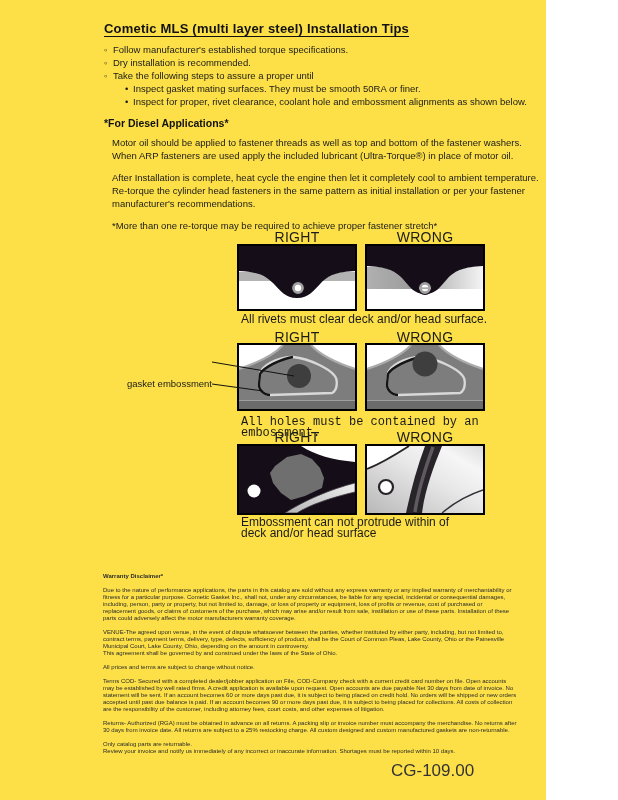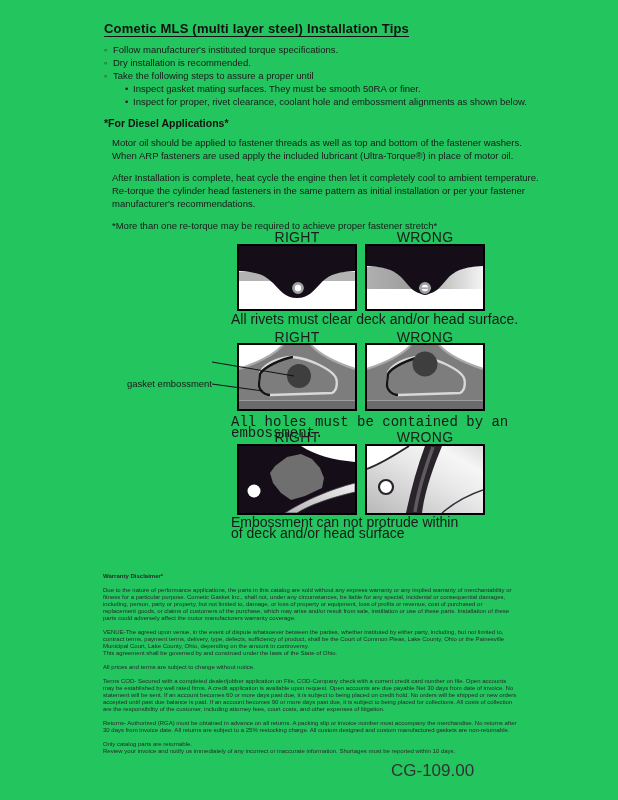--- a/index.html
+++ b/index.html
@@ -1,17 +1,17 @@
 <!DOCTYPE html>
 <html><head>
 <meta charset="utf-8">
 <style>
   html,body{margin:0;padding:0;background:#ffffff;}
   .page{
-    position:relative;width:618px;height:800px;background:#22c55e;
+    position:relative;width:546px;height:800px;background:#fde047;
     font-family:"Liberation Sans", sans-serif;color:#1a1a1a;overflow:hidden;
   }
   
   .top-text{position:absolute;left:104px;top:21px;width:438px;}
   .title{
     font-size:13px;font-weight:bold;color:#111;
     text-decoration:underline;text-underline-offset:3px;letter-spacing:.2px;
     margin:0 0 7px 0;
   }
   .bullet-row{display:flex;font-size:9.5px;line-height:13px;}
@@ -25,21 +25,21 @@
     position:absolute;width:120px;text-align:center;
     font-size:14px;letter-spacing:.3px;color:#1c1c1c;
   }
   .dbox{
     position:absolute;width:116px;height:63px;border:2px solid #000;background:#fff;
   }
   .dbox svg{display:block;width:100%;height:100%;}
   .dbox.r2{height:64px;}
   .dbox.r3{height:67px;}
   .fig-caption{
-    position:absolute;left:231px;font-size:14px;line-height:11px;color:#1a1a1a;
+    position:absolute;left:241px;font-size:12px;line-height:11px;color:#1a1a1a;
   }
   .annot{
     position:absolute;width:98px;text-align:right;
     font-size:9.5px;line-height:11px;color:#1a1a1a;
   }
   .leader-overlay{position:absolute;left:205px;top:355px;width:100px;height:45px;z-index:10;pointer-events:none;}
   
   .disclaimer{position:absolute;left:103px;top:573px;width:414px;font-size:6px;line-height:7px;color:#2a2a2a;}
   .disclaimer .dh{font-weight:bold;margin:0 0 7px 0;}
   .disclaimer p{margin:0 0 7px 0;}
@@ -50,21 +50,21 @@
 </head>
 <body>
 
 <div class="page">
 
   <div class="top-text">
     <h1 class="title">Cometic MLS (multi layer steel) Installation Tips</h1>
 
     <div class="bullet-row">
       <span class="marker">◦</span>
-      <span>Follow manufacturer's instituted torque specifications.</span>
+      <span>Follow manufacturer's established torque specifications.</span>
     </div>
     <div class="bullet-row">
       <span class="marker">◦</span>
       <span>Dry installation is recommended.</span>
     </div>
     <div class="bullet-row">
       <span class="marker">◦</span>
       <span>Take the following steps to assure a proper until</span>
     </div>
     <div class="bullet-row sub">

